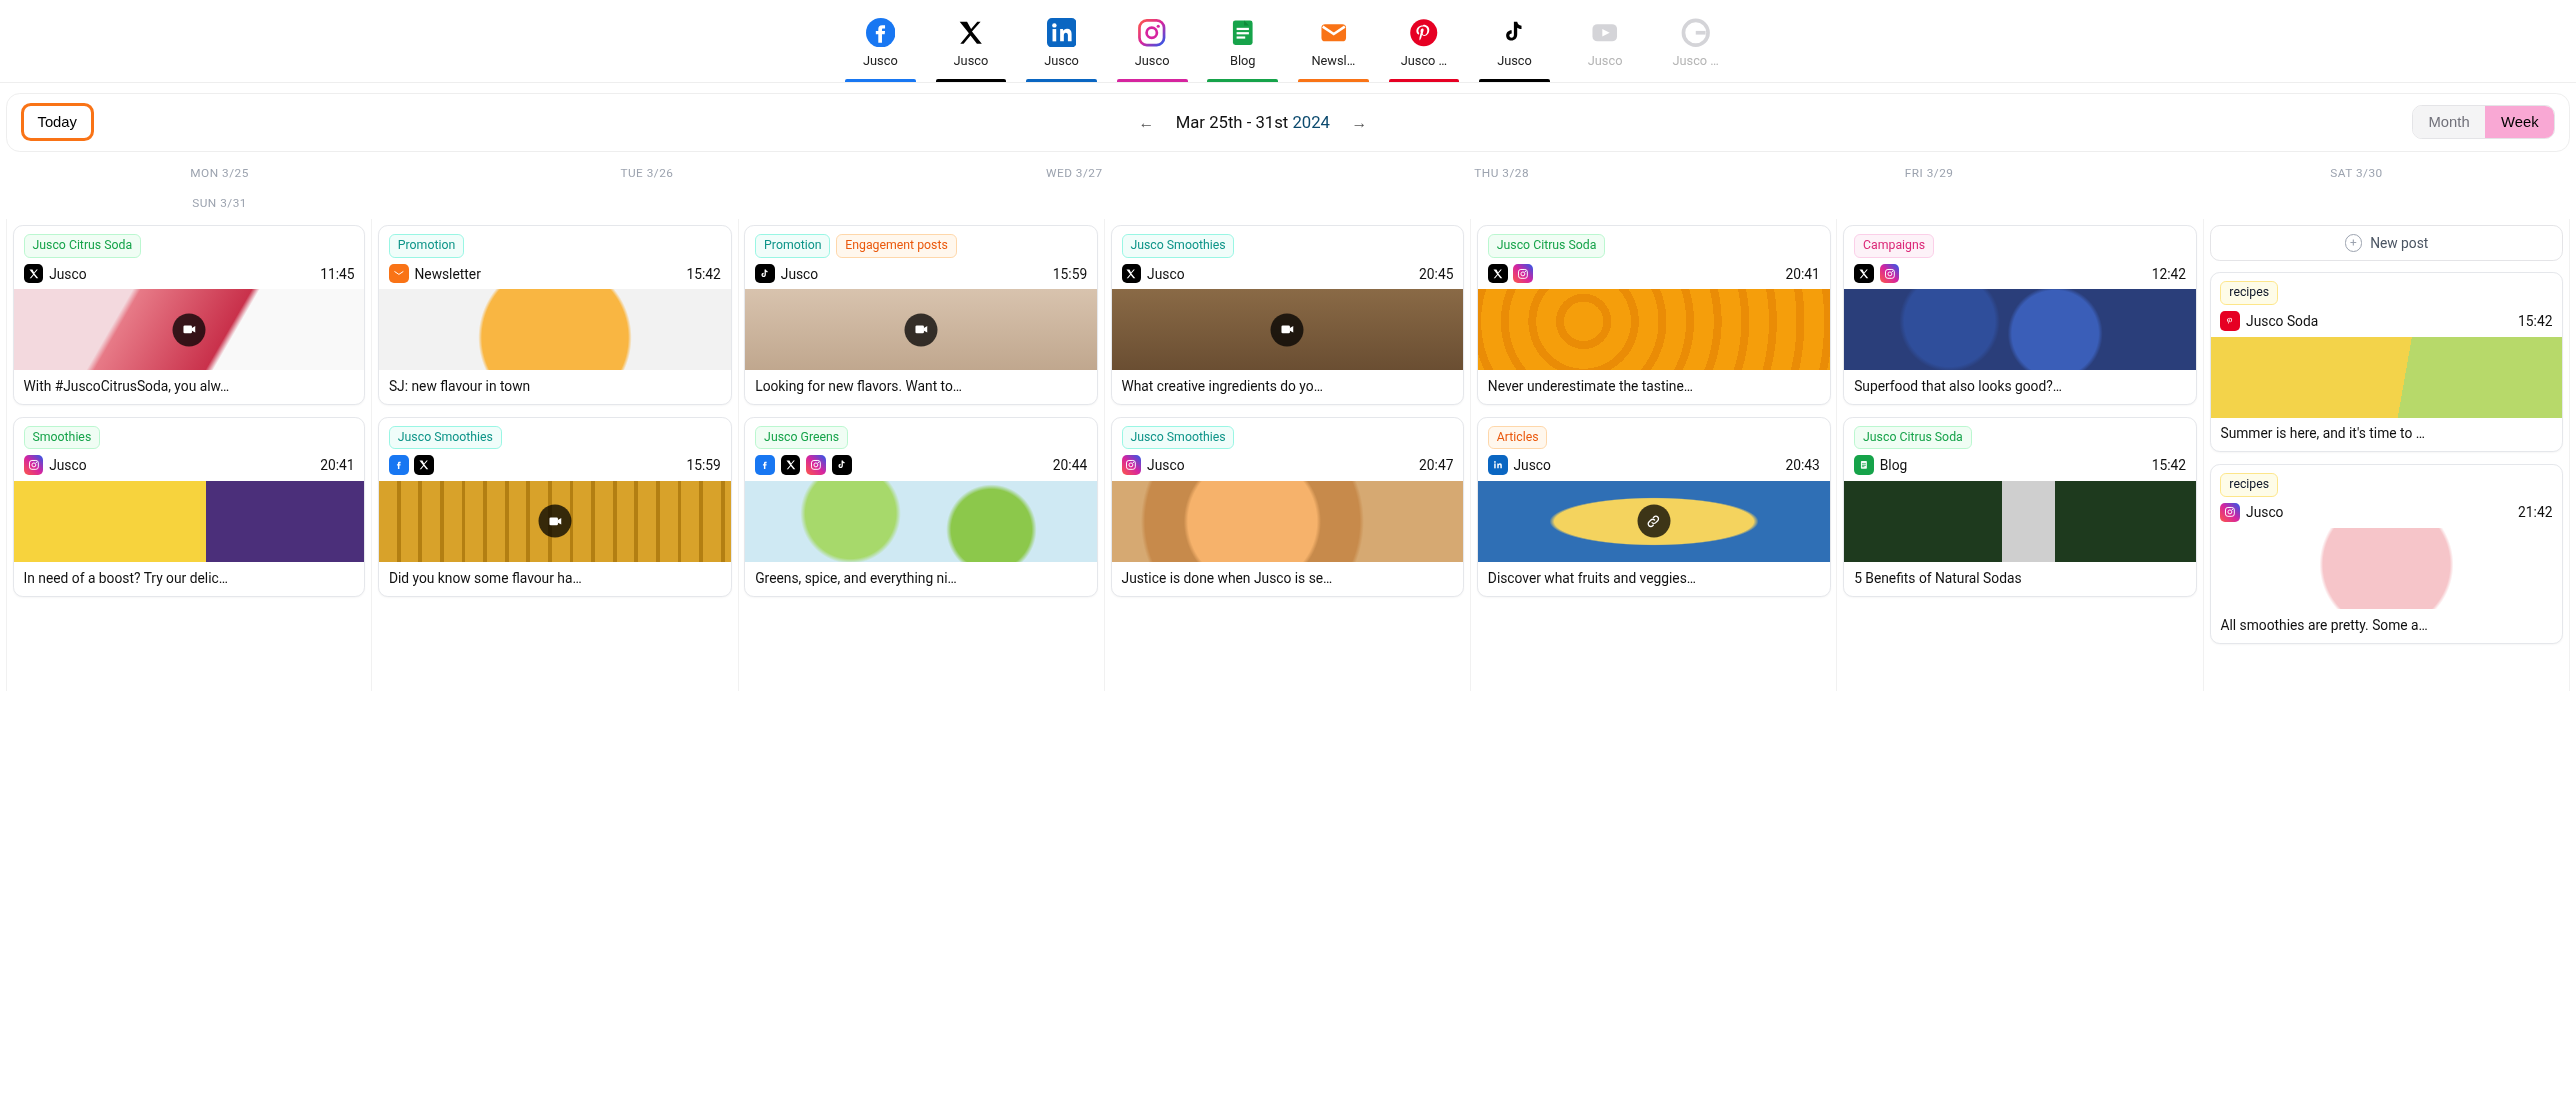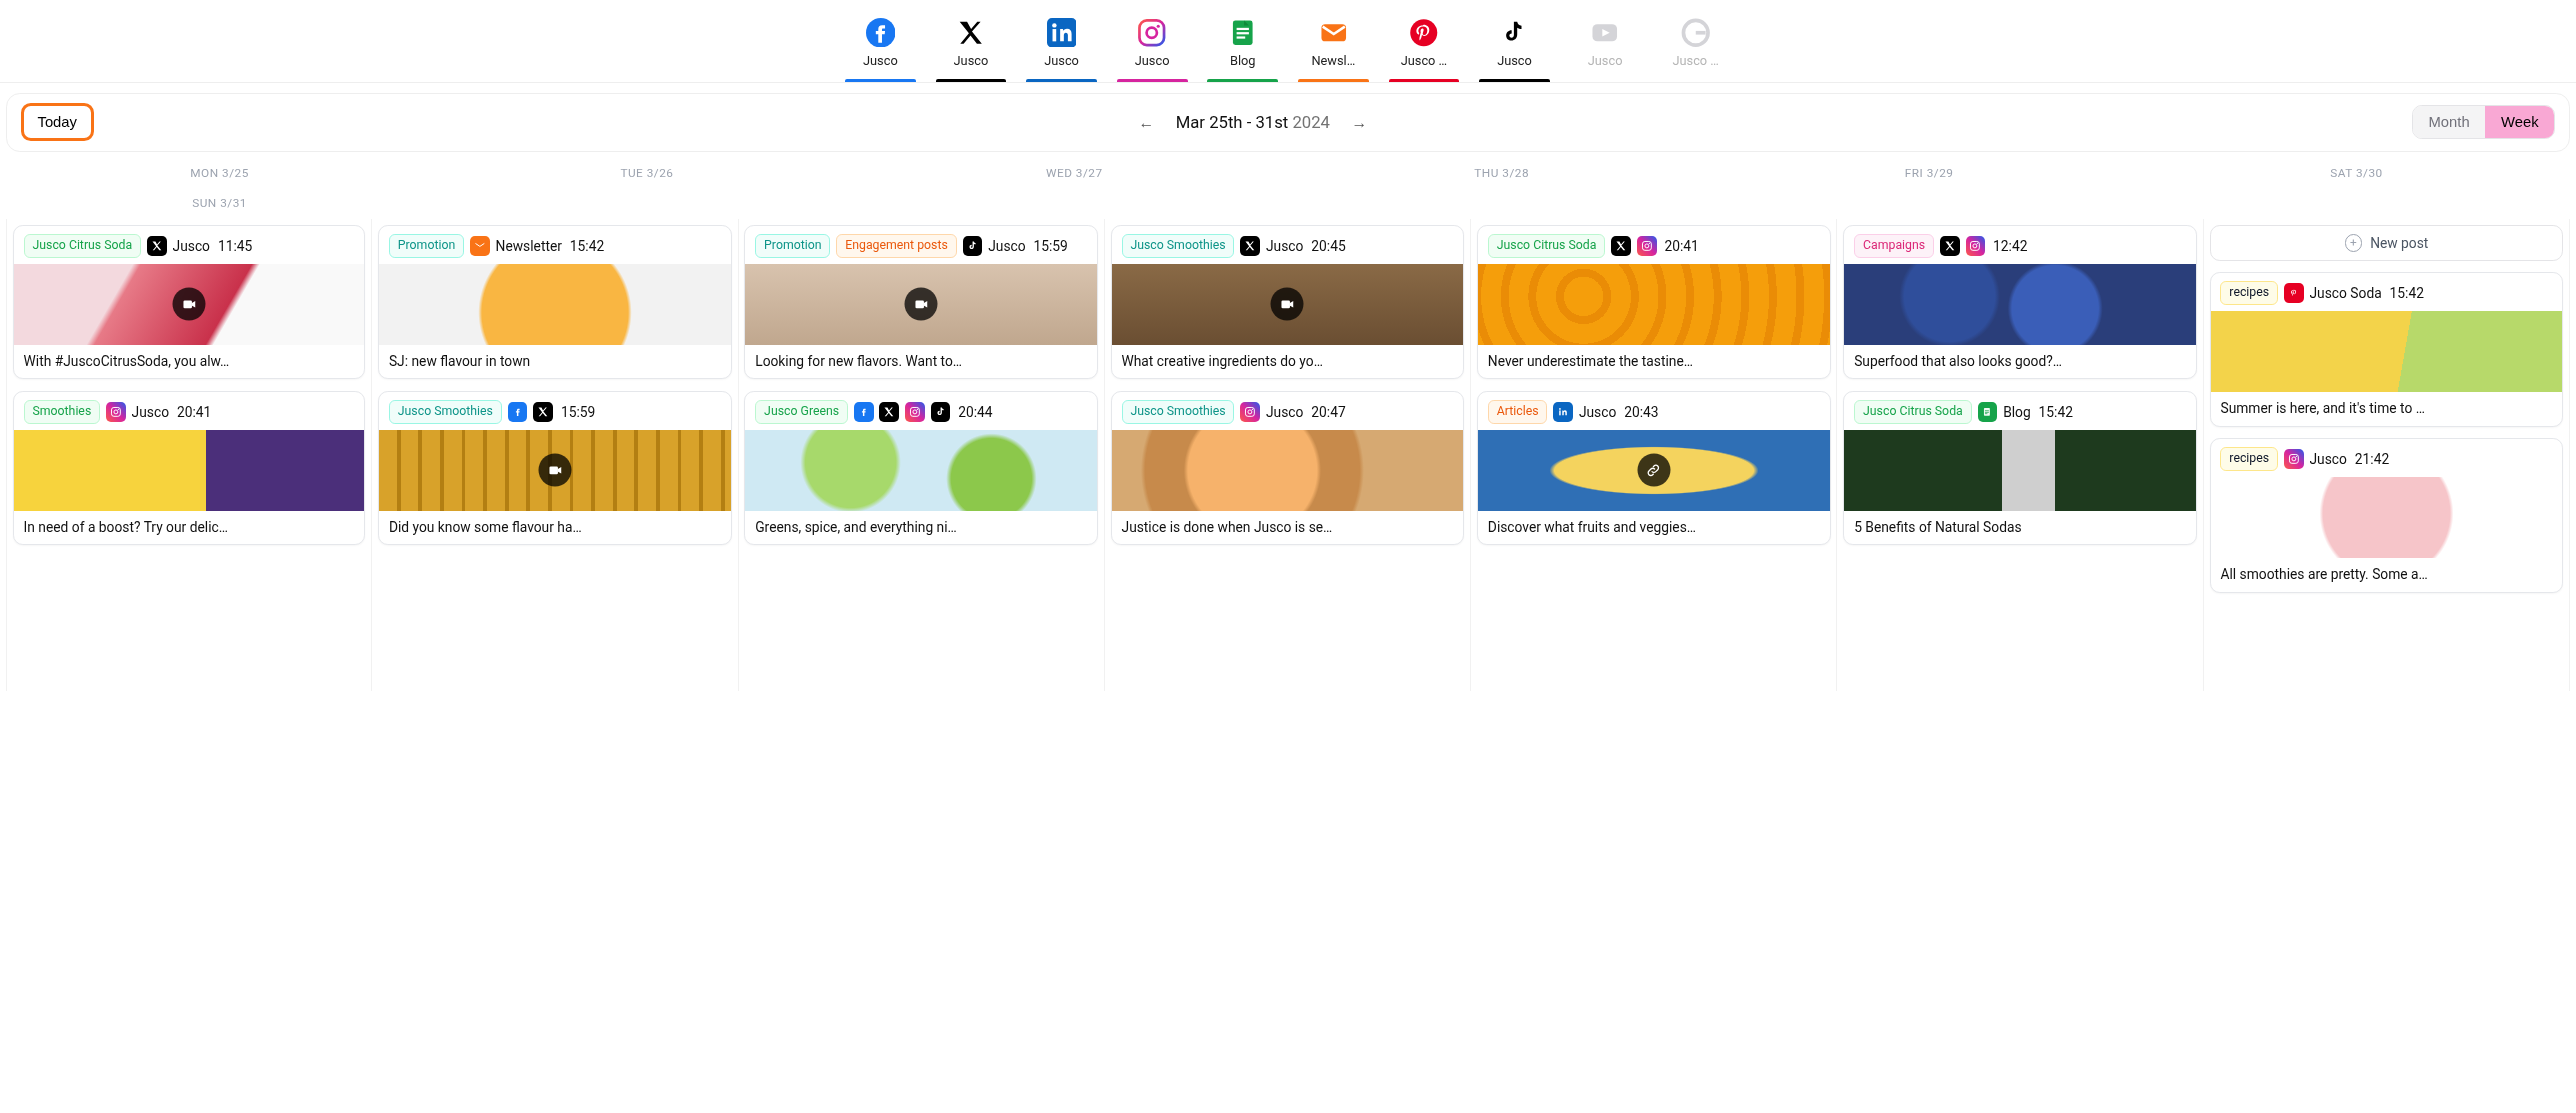--- a/index.html
+++ b/index.html
@@ -11,40 +11,40 @@
   .channel .ic { width: 29.5px; height: 29.5px; border-radius: 5.9px; display: flex; align-items: center; justify-content: center; }
   .channel .lbl { font-size: 12.8px; color: #222; white-space: nowrap; overflow: hidden; text-overflow: ellipsis; max-width: 63px; }
   .channel.off .lbl { color: #b5b5b5; }
   .channel .bar { position: absolute; bottom: 0; left: -3.9px; right: -3.9px; height: 3px; border-radius: 2px 2px 0 0; }
 
   
   .toolbar { display: flex; align-items: center; justify-content: space-between; padding: 9.8px 13.8px; border: 1px solid #eee; border-radius: 13.8px; margin: 9.8px 5.9px 0 5.9px; }
   .btn { border: 3px solid #f97316; background: #fff; padding: 7.9px 13.8px; border-radius: 9.8px; font-size: 14.8px; cursor: pointer; }
   .date-nav { display: flex; align-items: center; gap: 17.7px; font-size: 16.7px; }
   .date-nav .arrow { cursor: pointer; color: #555; font-size: 15.7px; padding: 3.9px; }
-  .date-nav .year { color: #737373; }
+  .date-nav .year { color: #0c4a6e; }
   .seg { display: flex; border: 1px solid #e4e4e7; border-radius: 9.8px; overflow: hidden; }
   .seg button { border: none; background: #f9a8d4; padding: 7.9px 15.7px; font-size: 14.8px; cursor: pointer; }
   .seg button.inactive { background: #f4f4f5; color: #71717a; }
 
   
   .dayheaders { display: grid; grid-template-columns: repeat(6, 1fr); margin: 7.9px 5.9px 0 5.9px; }
   .dayheader { text-align: center; font-size: 11.8px; letter-spacing: 0.5px; color: #9ca3af; padding: 5.9px 0 9.8px 0; }
 
   
   .grid { display: grid; grid-template-columns: repeat(7, 1fr); gap: 0; margin: 0 5.9px; }
   .col { border-right: 1px solid #f1f1f1; padding: 5.9px; min-height: 472px; display: flex; flex-direction: column; gap: 11.8px; }
   .col:first-child { border-left: 1px solid #f1f1f1; }
 
   .newpost { border: 1px solid #e4e4e7; border-radius: 9.8px; padding: 7.9px 0; display: flex; align-items: center; justify-content: center; gap: 7.9px; color: #4b5563; cursor: pointer; background: #fff; }
   .newpost .plus { width: 17.7px; height: 17.7px; border: 1.5px solid #9ca3af; border-radius: 50%; display: inline-flex; align-items: center; justify-content: center; font-size: 11.8px; color: #9ca3af; line-height: 1; }
 
   
   .card { border: 1px solid #e5e7eb; border-radius: 9.8px; background: #fff; box-shadow: 0 1px 2px rgba(0,0,0,0.04); overflow: hidden; cursor: pointer; }
-  .card-top { padding: 7.9px 9.8px 5.9px 9.8px; display: flex; flex-direction: row; gap: 5.9px; }
+  .card-top { padding: 7.9px 9.8px 5.9px 9.8px; display: flex; flex-direction: column; gap: 5.9px; }
   .tags { display: flex; gap: 5.9px; flex-wrap: wrap; }
   .tag { display: inline-block; font-size: 12.3px; padding: 2px 7.9px; border-radius: 5.9px; border: 1px solid; line-height: 17.7px; }
   .tag.green  { color: #16a34a; background: #f0fdf4; border-color: #bbf7d0; }
   .tag.teal   { color: #0d9488; background: #f0fdfa; border-color: #99f6e4; }
   .tag.orange { color: #ea580c; background: #fff7ed; border-color: #fed7aa; }
   .tag.pink   { color: #db2777; background: #fdf2f8; border-color: #fbcfe8; }
   .tag.yellow { color: #0f172a; background: #fefce8; border-color: #fde68a; }
   .meta { display: flex; align-items: center; justify-content: space-between; gap: 7.9px; }
   .meta-left { display: flex; align-items: center; gap: 5.9px; min-width: 0; }
   .meta .name { font-size: 13.8px; color: #111; white-space: nowrap; overflow: hidden; text-overflow: ellipsis; }

